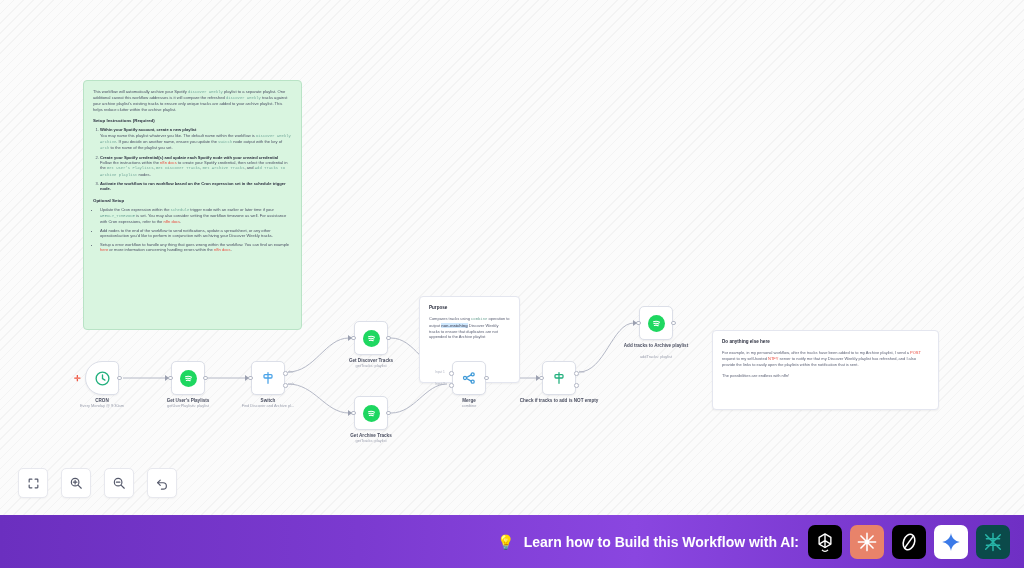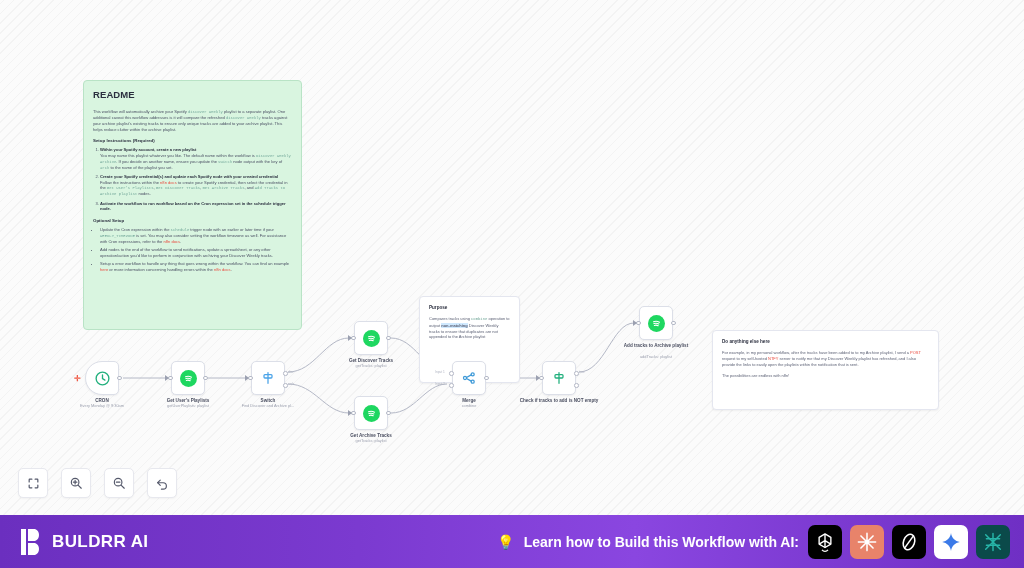--- a/index.html
+++ b/index.html
@@ -229,21 +229,20 @@
         <path d="M288,372 C315,372 325,338 349,338"></path>
         <path d="M288,384 C315,384 325,413 349,413"></path>
         <path d="M391,338 C415,338 425,372 447,372"></path>
         <path d="M391,413 C415,413 425,384 447,384"></path>
         <path d="M489,378 L537,378"></path>
         <path d="M579,372 C605,372 612,323 634,323"></path>
       </g>
     </svg>
 
     <div class="sticky sticky-readme">
-      <h1>README</h1>
       <p id="readme-intro"><span>This workflow will automatically archive your Spotify </span><span class="code">discover weekly</span><span> playlist to a separate playlist. One additional caveat this workflow addresses is it will compare the refreshed </span><span class="code">discover weekly</span><span> tracks against your archive playlist's existing tracks to ensure only unique tracks are added to your archive playlist. This helps reduce clutter within the archive playlist.</span></p>
       <h2>Setup Instructions (Required)</h2>
       <ol id="readme-steps">
           <li><b>Within your Spotify account, create a new playlist</b><div><span>You may name this playlist whatever you like. The default name within the workflow is </span><span class="code">Discover Weekly Archive</span><span>. If you decide on another name, ensure you update the </span><span class="code">switch</span><span> node output with the key of </span><span class="code">arch</span><span> to the name of the playlist you set.</span></div></li>
           <li><b>Create your Spotify credential(s) and update each Spotify node with your created credential</b><div><span>Follow the instructions within the </span><span class="lnk">n8n docs</span><span> to create your Spotify credential, then select the credential in the </span><span class="code">Get User's Playlists</span><span>, </span><span class="code">Get Discover Tracks</span><span>, </span><span class="code">Get Archive Tracks</span><span>, and </span><span class="code">Add Tracks to Archive playlist</span><span> nodes.</span></div></li>
           <li><b>Activate the workflow to run workflow based on the Cron expression set in the schedule trigger node.</b></li>
         </ol>
       <h2>Optional Setup</h2>
       <ul id="readme-optional">
           <li><span>Update the Cron expression within the </span><span class="code">schedule</span><span> trigger node with an earlier or later time if your </span><span class="code">WEEKLY_TIMEZONE</span><span> is set. You may also consider setting the workflow timezone as well. For assistance with Cron expressions, refer to the </span><span class="lnk">n8n docs</span><span>.</span></li>
@@ -415,30 +414,20 @@
     </div>
     <div class="tool-btn">
       <svg width="14" height="14" viewBox="0 0 24 24" fill="none" stroke="#55596b" stroke-width="2" stroke-linecap="round" stroke-linejoin="round">
         <path d="M9 7 L4.5 11.5 L9 16"></path>
           <path d="M4.5 11.5 H14a5.5 5.5 0 0 1 0 11h-3"></path>
       </svg>
     </div>
   </div>
 
   <div id="footer">
-    <div id="brand">
-      <div class="brand-mark">
-        <svg width="24" height="28" viewBox="0 0 24 28">
-          <rect x="1" y="1" width="5" height="26" fill="#ffffff"></rect>
-          <path d="M8 1 h7 a6.5 6.5 0 0 1 0 12 h-7 z" fill="#ffffff"></path>
-          <path d="M8 15 h7 a6.5 6.5 0 0 1 0 12 h-7 z" fill="#ffffff"></path>
-        </svg>
-      </div>
-      <span class="brand-text">BULDRR AI</span>
-    </div>
 
     <div id="footer-cta">
       <span class="bulb">💡</span>
       <span class="cta-text">Learn how to Build this Workflow with AI:</span>
       <div class="ai-logos" id="ai-logos">
           <div class="ai-logo" style="background: rgb(0, 0, 0);">
             <svg width="22" height="22" viewBox="0 0 24 24" fill="none" stroke="#ffffff" stroke-width="1.5" stroke-linejoin="round">
               <path d="M12 3.2 5.6 6.9v7.4L12 18l6.4-3.7V6.9z"></path>
               <path d="M12 3.2v7.4l6.4 3.7M12 10.6 5.6 14.3M12 10.6V18"></path>
               <path d="M8.8 20.6a4 4 0 0 0 6.4 0"></path>

